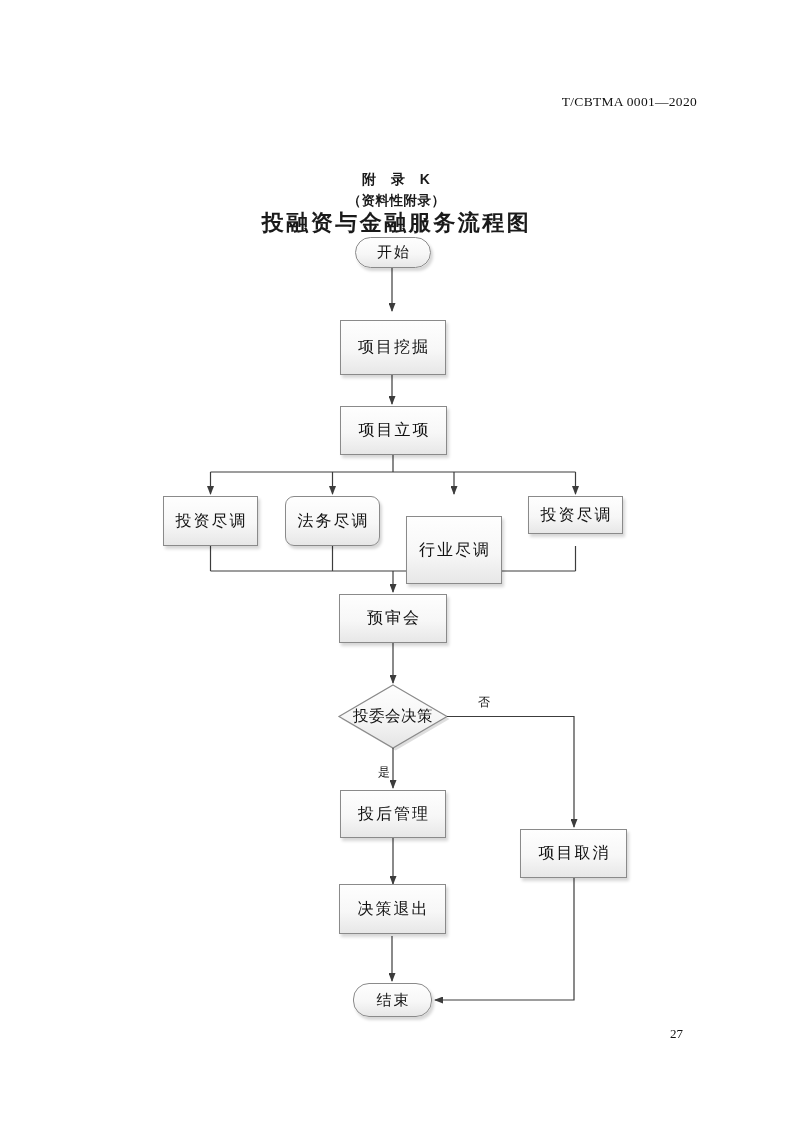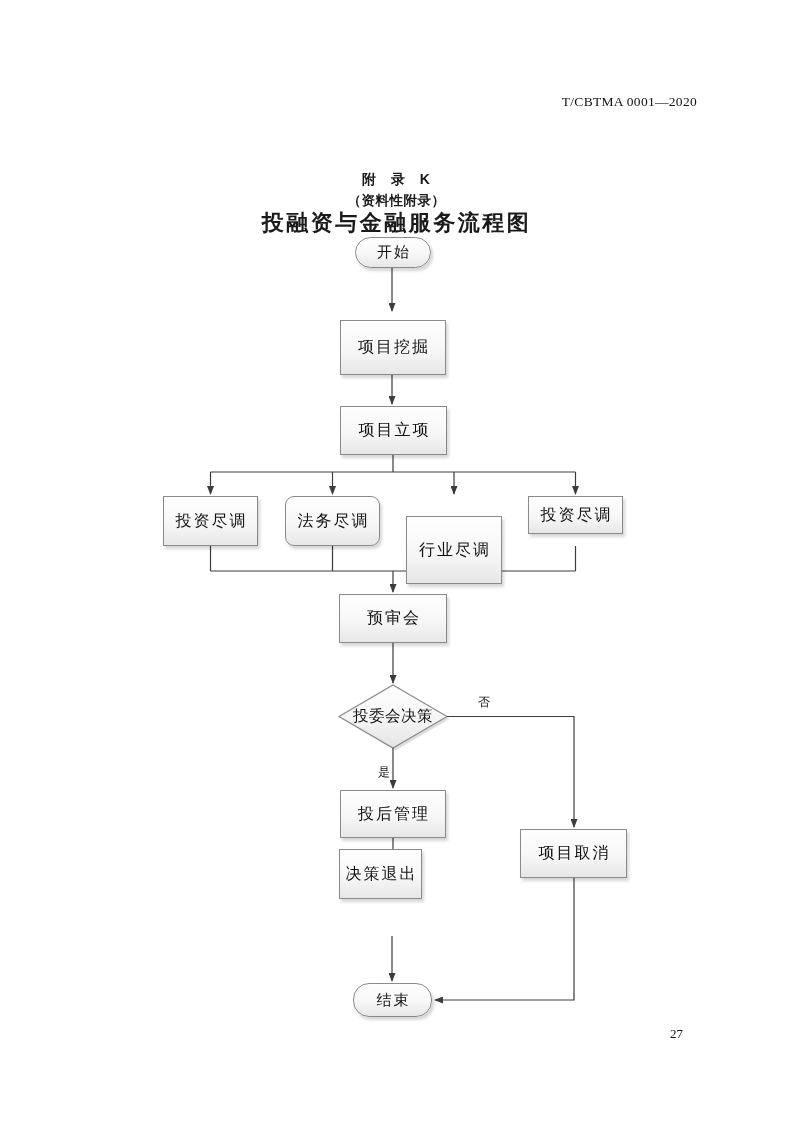--- a/index.html
+++ b/index.html
@@ -134,21 +134,21 @@
     <div class="node" style="left:528px; top:496px; width:95px; height:38px;">投资尽调</div>
 
     <div class="node" style="left:339px; top:594px; width:108px; height:49px;">预审会</div>
 
     <div class="diamond-label" style="left:339px; top:684px; width:108px; height:64px;">投委会决策</div>
 
     <div class="node" style="left:340px; top:790px; width:106px; height:48px;">投后管理</div>
 
     <div class="node" style="left:520px; top:829px; width:107px; height:49px;">项目取消</div>
 
-    <div class="node" style="left:339px; top:849px; width:83px; height:50px;">决策退出</div>
+    <div class="node" style="left:339px; top:884px; width:107px; height:50px;">决策退出</div>
 
     <div class="node terminator" style="left:353px; top:983px; width:79px; height:34px;">结束</div>
 
     <div class="edge-label" style="left:478px; top:694px;">否</div>
 
     <div class="edge-label" style="left:378px; top:764px;">是</div>
 
   </div>
 
   <div class="page-number">27</div>

